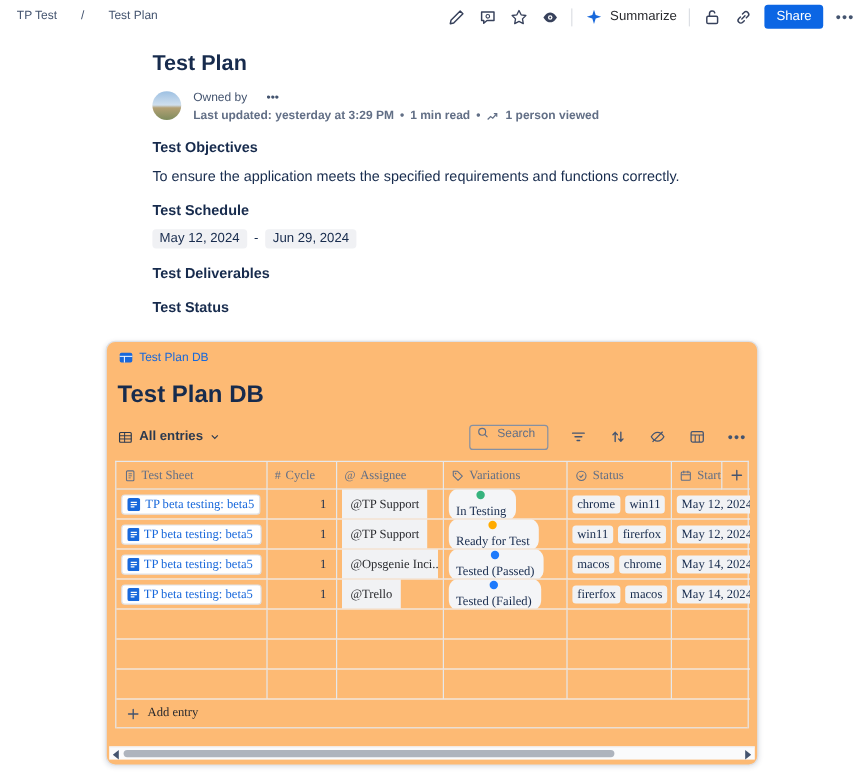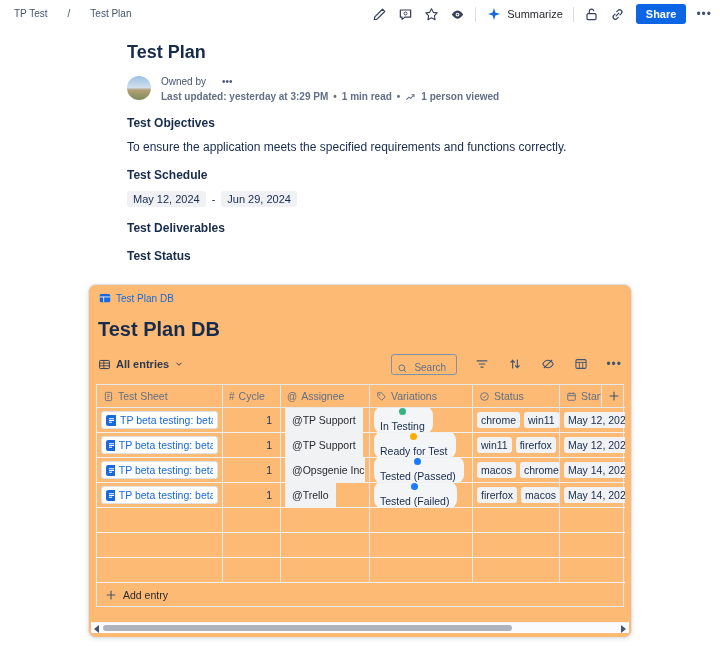--- a/index.html
+++ b/index.html
@@ -13,21 +13,21 @@
   
   .breadcrumb { position:absolute; left:14px; top:8px; font-size:10px; color:#44546F;
     display:flex; gap:20px; align-items:center;text-align:right; }
   .breadcrumb a { color:#44546F; text-decoration:none; }
   .top-actions { position:absolute; right:8px; top:3px; height:22px;
     display:flex; align-items:center; gap:10px; color:#37415B; }
   .icon-btn { width:16px; height:16px; display:flex; align-items:center; justify-content:center; cursor:pointer; }
   .tb-divider { width:1px; height:15px; background:#DCDFE4; }
   .summarize-btn { display:flex; align-items:center; gap:5px; font-size:11px; color:#292A2E; cursor:pointer; }
   .share-btn { background:#0C66E4; color:#fff; border:none; border-radius:3px;
-    font-family:inherit; font-size:11px; font-weight:700; padding:4px 10px; cursor:pointer; }
+    font-family:inherit; font-size:11px; font-weight:400; padding:4px 10px; cursor:pointer; }
   .more-dots { font-size:12px; color:#44546F; letter-spacing:1px; cursor:pointer; line-height:1; }
 
   
   .article { position:absolute; left:127px; top:42px; width:560px; }
   .page-title { font-size:18px; font-weight:600; color:#172B4D; margin:0; }
   .byline { display:flex; gap:10px; margin-top:13px; }
   .avatar { width:24px; height:24px; border-radius:50%; flex:0 0 auto;
     background:linear-gradient(180deg,#9dc0e2 0%,#cfdfee 48%,#b3a074 58%,#7e8c5d 100%); }
   .byline-l1 { font-size:10px; color:#44546F; display:flex; gap:16px; align-items:center; }
   .byline-l2 { font-size:10px; color:#626F86; display:flex; gap:5px; align-items:center; margin-top:4px;font-weight:bold; }
@@ -42,29 +42,29 @@
     background:#fdba74; border:1px solid #DFE1E6; border-radius:8px;
     box-shadow:0 1px 4px rgba(9,30,66,.13); overflow:hidden; }
   .embed-label { display:flex; align-items:center; gap:5px; padding:7px 10px 0;
     font-size:10px; font-weight:500; color:#1868DB; }
   .db-title { font-size:20px; font-weight:700; color:#172B4D; margin:14px 0 0; padding:0 9px; }
   .db-toolbar { display:flex; justify-content:space-between; align-items:center;
     padding:12px 9px 0; height:34px; }
   .view-selector { display:flex; align-items:center; gap:5px; font-size:11px; font-weight:600;
     color:#2C3A4F; cursor:pointer; }
   .toolbar-right { display:flex; align-items:center; gap:17px; color:#44546F; }
-  .search-box { display:flex; align-items:flex-end; gap:4px; width:66px; height:21px;
+  .search-box { display:flex; align-items:flex-start; gap:4px; width:66px; height:21px;
     border:1px solid #8590A2; border-radius:3px; padding:0 5px; color:#626F86; }
   .search-box input { border:none; outline:none; width:100%; font-family:inherit;
     font-size:10px; color:#172B4D; background:transparent; }
   .search-box input::placeholder { color:#626F86; }
 
   
   .tbl { margin:9px 7px 0; width:528px; font-size:10.5px; color:#172B4D;
-    border:1px solid #E6E8EC; border-bottom:none; }
+    border:1px solid #E6E8EC; border-bottom:none;font-family:Liberation Serif, serif; }
   .thead { display:grid; grid-template-columns:126px 58px 89px 103px 87px 42px 23px; }
   .th { height:23px; display:flex; align-items:center; gap:4px; padding:0 6px;
     color:#626F86; font-size:10.5px; border-right:1px solid #E6E8EC;
     border-bottom:1px solid #E6E8EC; overflow:hidden; white-space:nowrap; }
   .th:last-child { border-right:none; justify-content:center; padding:0; cursor:pointer; color:#44546F; }
   .tr { display:grid; grid-template-columns:126px 58px 89px 103px 87px 65px; }
   .td { height:25px; display:flex; align-items:center; padding:0 4px;
     border-right:1px solid #E6E8EC; border-bottom:1px solid #F0F1F3;
     overflow:hidden; white-space:nowrap; }
   .td:last-child { border-right:none; }

